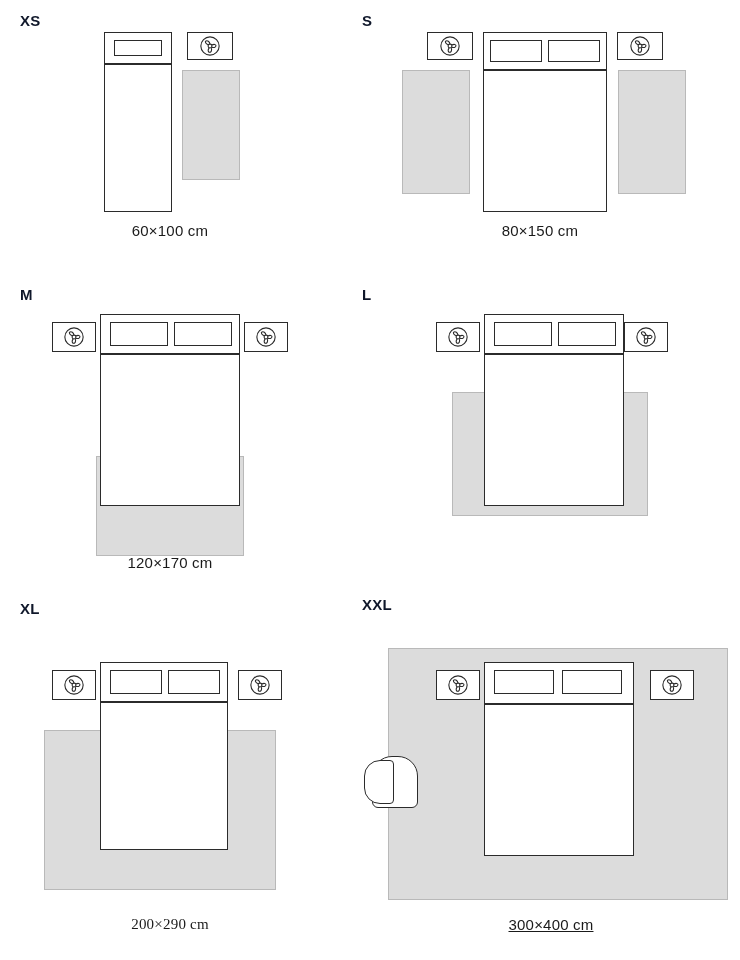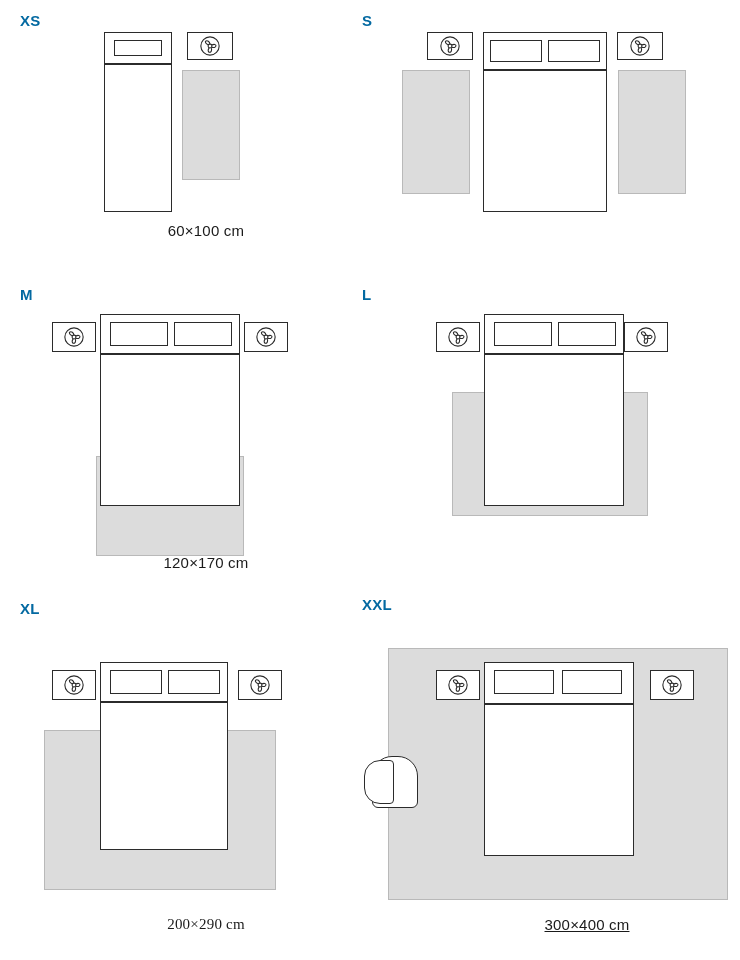--- a/index.html
+++ b/index.html
@@ -21,28 +21,27 @@
     width: 740px;
     height: 960px;
   }
   .cell {
     position: absolute;
   }
   .size-label {
     font-size: 15px;
     font-weight: bold;
     letter-spacing: 0.3px;
-    color: #0369a1;
+    color: #0f172a;
   }
   .dims-label {
     font-size: 15px;
     color: #1a1a1a;
     text-align: center;
     letter-spacing: 0.2px;
-    padding-left: 36px;
   }
   .stage {
     position: absolute;
   }
   
   .rug {
     position: absolute;
     background: #dcdcdc;
     border: 1px solid #b9b9b9;
     box-sizing: border-box;
@@ -164,20 +163,21 @@
         </svg>
       </div>
 
       <div class="headboard" style="left:143px;top:10px;width:124px;height:38px;"></div>
       <div class="pillow" style="left:150px;top:18px;width:52px;height:22px;"></div>
       <div class="pillow" style="left:208px;top:18px;width:52px;height:22px;"></div>
 
       <div class="bed" style="left:143px;top:48px;width:124px;height:142px;"></div>
     </div>
 
+    <div class="dims-label" style="position:absolute;left:0;top:222px;width:400px;">80×150 cm</div>
   </div>
 
   <div class="cell" style="left:0;top:276px;width:340px;height:312px;">
     <div class="size-label" style="position:absolute;left:20px;top:10px;">M</div>
 
     <div class="stage" style="left:0;top:20px;width:340px;height:240px;">
 
       <div class="rug" style="left:96px;top:160px;width:148px;height:100px;"></div>
 
       <div class="nightstand" style="left:52px;top:26px;width:44px;height:30px;">

